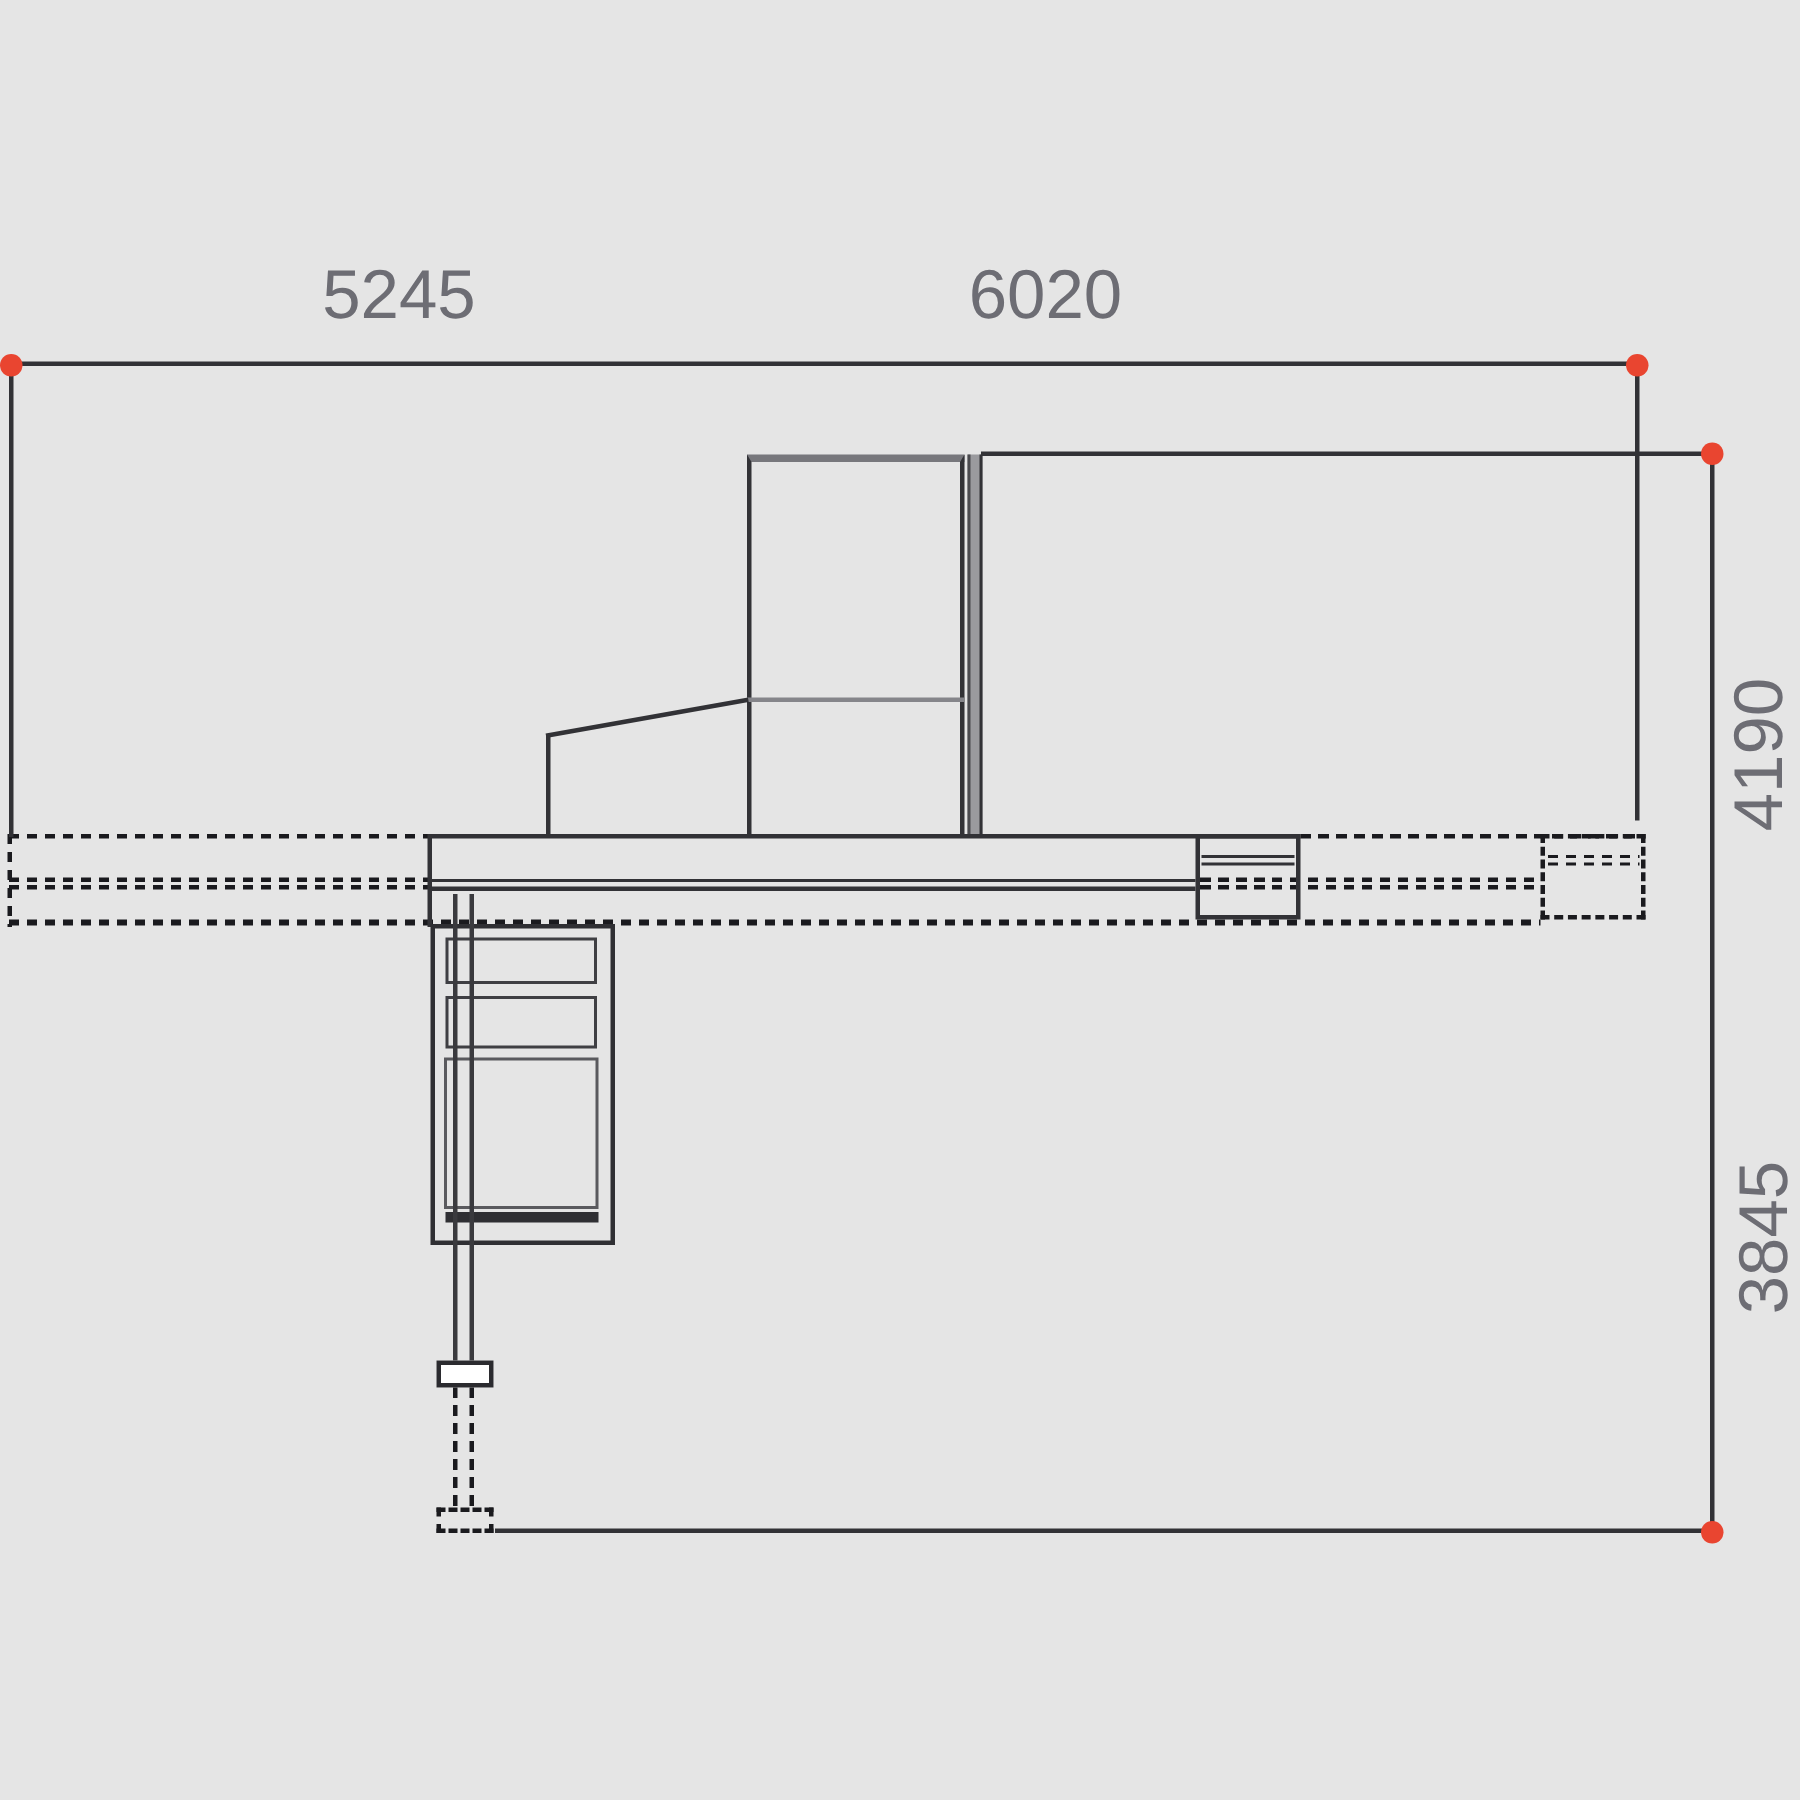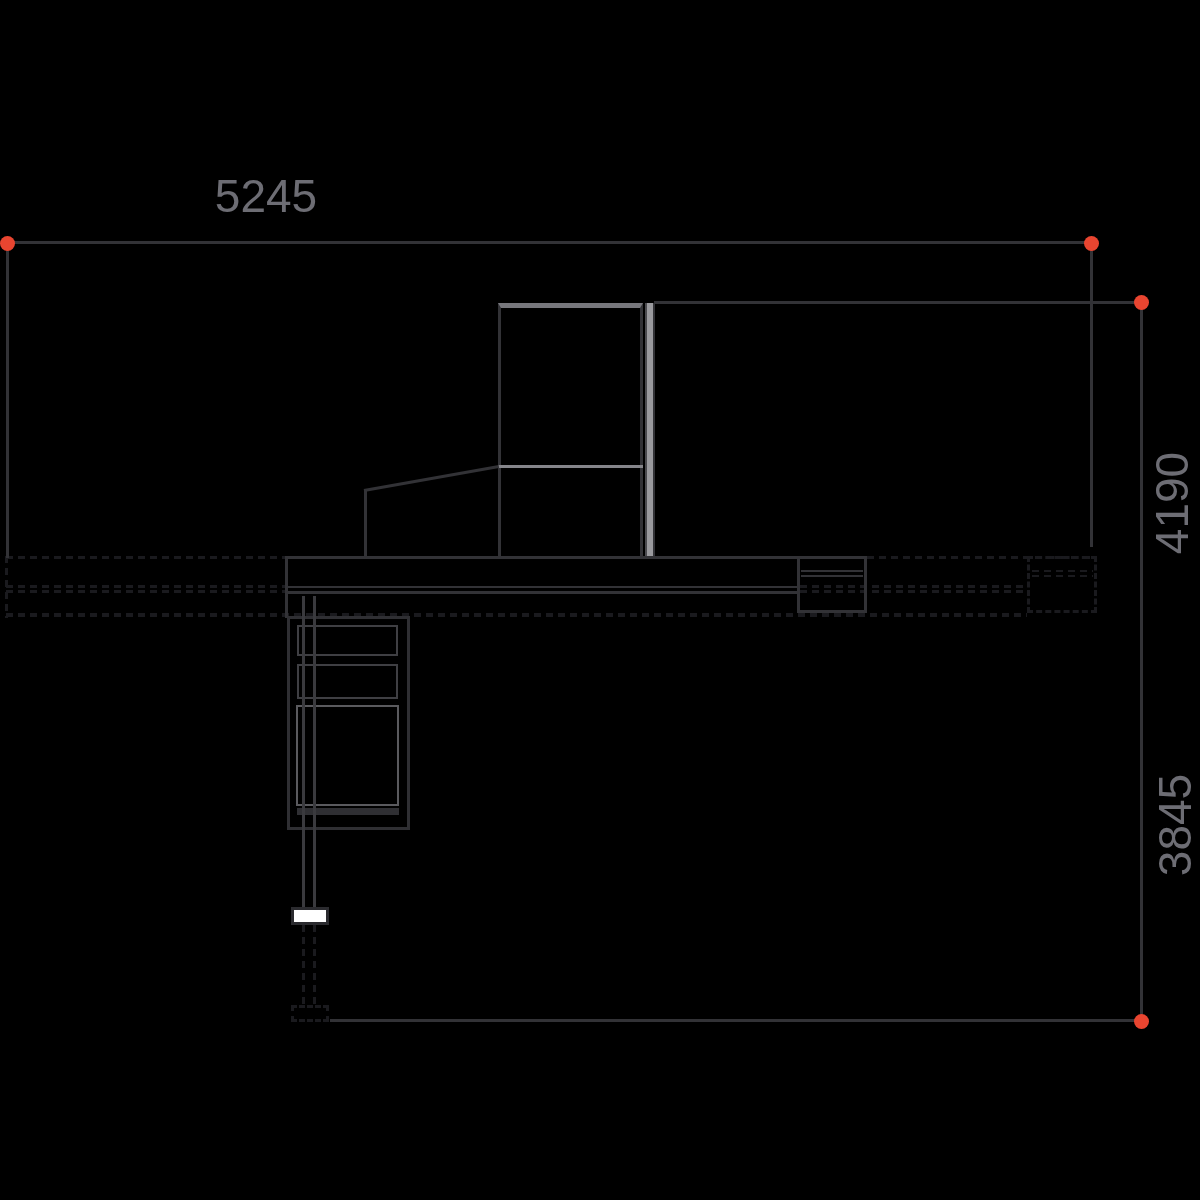--- a/index.html
+++ b/index.html
@@ -1,16 +1,16 @@
 <!DOCTYPE html>
 <html><head>
 <meta charset="utf-8">
 <style>
   html,body{margin:0;padding:0;background:#fff;}
-  .canvas{position:relative;width:1200px;height:1200px;background:#000000;overflow:hidden;
+  .canvas{position:relative;width:1200px;height:1200px;background:#e5e5e5;overflow:hidden;
           font-family:"Liberation Sans", sans-serif;}
   .abs{position:absolute;box-sizing:border-box;}
   .ln{position:absolute;background:#323236;}
   .gln{position:absolute;background:#85858a;}
   .hdash{position:absolute;background:repeating-linear-gradient(90deg,#1a1a1e 0 7px,transparent 7px 12px);}
   .vdash{position:absolute;background:repeating-linear-gradient(180deg,#1a1a1e 0 7px,transparent 7px 12px);}
   .dot{position:absolute;width:15px;height:15px;border-radius:50%;background:#e94530;}
   .dim-label{position:absolute;width:200px;text-align:center;font-size:46px;line-height:1;
              color:#6d6d74;letter-spacing:0px;}
   .rot{transform:rotate(-90deg);transform-origin:center center;}
@@ -67,16 +67,17 @@
   <div class="ln" style="left:654px;top:301px;width:490px;height:3px;"></div>
   <div class="ln" style="left:1140px;top:301px;width:3px;height:721px;"></div>
   <div class="ln" style="left:330px;top:1019px;width:813px;height:3px;"></div>
 
   <div class="dot" style="left:0px;top:236px;"></div>
   <div class="dot" style="left:1084px;top:236px;"></div>
   <div class="dot" style="left:1134px;top:295px;"></div>
   <div class="dot" style="left:1134px;top:1014px;"></div>
 
   <div class="dim-label" style="left:166px;top:173px;">5245</div>
+  <div class="dim-label" style="left:597px;top:173px;">6020</div>
   <div class="dim-label rot" style="left:1072px;top:480px;">4190</div>
   <div class="dim-label rot" style="left:1075px;top:802px;">3845</div>
 
 </div>
 
 </body></html>

